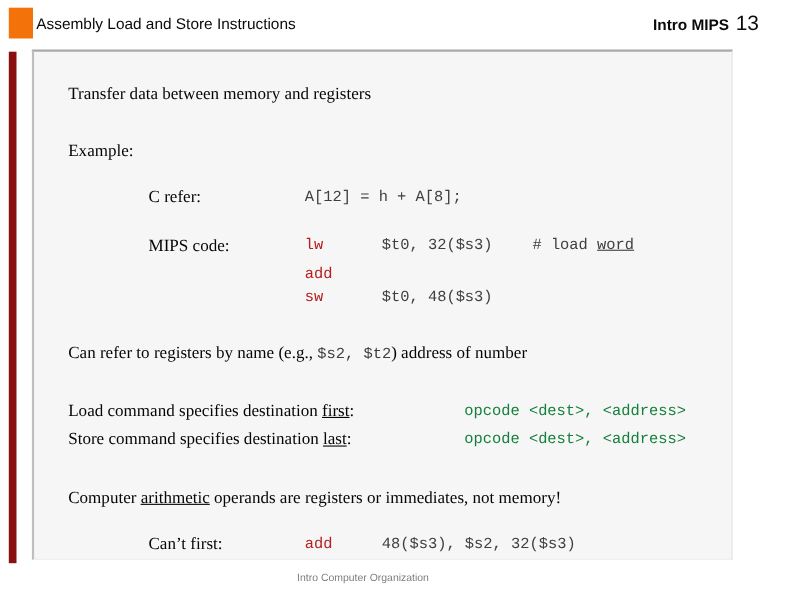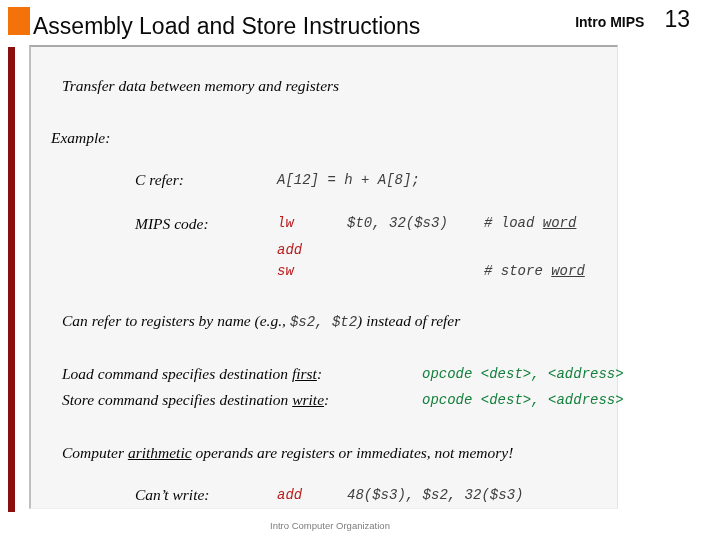--- a/index.html
+++ b/index.html
@@ -5,35 +5,35 @@
   html,body{margin:0;padding:0;}
   body{
     width:720px;height:540px;position:relative;background:#ffffff;
     font-family:"Liberation Serif", serif;overflow:hidden;
   }
   
   .accent-square{position:absolute;left:8px;top:7px;width:22px;height:28px;background:#f4720a;}
   .side-bar{position:absolute;left:8px;top:47px;width:7px;height:465px;background:#8a1010;}
   .slide-title{
     position:absolute;left:33px;top:13px;
-    font-family:"Liberation Sans", sans-serif;font-size:23px;color:#0a0a0a;white-space:nowrap;
+    font-family:"Liberation Sans", sans-serif;font-size:14px;color:#0a0a0a;white-space:nowrap;
   }
   .header-right{
     position:absolute;right:30px;top:0;height:44px;
-    display:flex;align-items:baseline;gap:20px;
+    display:flex;align-items:baseline;gap:6px;
     font-family:"Liberation Sans", sans-serif;color:#0a0a0a;
   }
   .course-tag{font-size:14px;font-weight:bold;line-height:44px;}
-  .page-number{font-size:23px;}
+  .page-number{font-size:19px;}
   
   .content-box{
-    position:absolute;left:29px;top:45px;width:589px;height:464px;
+    position:absolute;left:29px;top:45px;width:637px;height:464px;
     background:#f6f6f6;box-sizing:border-box;
     border-top:2px solid #a9a9a9;border-left:2px solid #bfbfbf;
-    border-right:1px solid #e3e3e3;border-bottom:1px solid #efefef;font-style:italic;
+    border-right:1px solid #e3e3e3;border-bottom:1px solid #efefef;
   }
   .row{position:absolute;white-space:pre;}
   .serif{font-family:"Liberation Serif", serif;font-size:15.5px;color:#050505;}
   .mono{font-family:"Liberation Mono","DejaVu Sans Mono", monospace;font-size:14px;color:#3f3f3f;}
   .mn{color:#b91c1c;}
   .syntax{color:#15803d;}
   .u{text-decoration:underline;}
   .col-label{left:104px;}
   .col-code{left:246px;}
   .col-ops{left:316px;}
@@ -54,58 +54,58 @@
 <div class="slide-title">Assembly Load and Store Instructions</div>
 <div class="header-right">
   <span class="course-tag">Intro MIPS</span>
   <span class="page-number">13</span>
 </div>
 
 <div class="content-box">
 
   <div class="row serif" style="left:31px;top:30px">Transfer data between memory and registers</div>
 
-  <div class="row serif" style="left:20px;top:82px">Example:</div>
+  <div class="row serif" style="left:31px;top:82px">Example:</div>
 
   <div class="codeline" style="top:124px">
     <span class="abs serif col-label">C refer:</span>
     <span class="abs mono col-code" style="top:1px">A[12] = h + A[8];</span>
   </div>
 
   <div class="codeline" style="top:168px">
     <span class="abs serif col-label">MIPS code:</span>
     <span class="abs mono mn col-code">lw</span>
     <span class="abs mono col-ops">$t0, 32($s3)</span>
     <span class="abs mono col-cmt"><span># load </span><span class="u">word</span></span>
   </div>
 
   <div class="codeline" style="top:195px">
     <span class="abs mono mn col-code">add</span>
   </div>
 
   <div class="codeline" style="top:216px">
     <span class="abs mono mn col-code">sw</span>
-    <span class="abs mono col-cmt"><span># store </span><span class="u">word</span></span>
+    <span class="abs mono col-ops">$t0, 48($s3)</span>
   </div>
 
-  <div class="row serif" style="left:31px;top:265px"><span>Can refer to registers by name (e.g., </span><span class="mono">$s2, $t2</span><span>) instead of refer</span></div>
+  <div class="row serif" style="left:31px;top:265px"><span>Can refer to registers by name (e.g., </span><span class="mono">$s2, $t2</span><span>) address of number</span></div>
 
   <div class="codeline" style="top:318px">
     <span class="abs serif" style="left:31px"><span>Load command specifies destination </span><span class="u">first</span><span>:</span></span>
     <span class="abs mono syntax" style="left:391px;top:1px">opcode &lt;dest&gt;, &lt;address&gt;</span>
   </div>
 
   <div class="codeline" style="top:344px">
-    <span class="abs serif" style="left:31px"><span>Store command specifies destination </span><span class="u">write</span><span>:</span></span>
+    <span class="abs serif" style="left:31px"><span>Store command specifies destination </span><span class="u">last</span><span>:</span></span>
     <span class="abs mono syntax" style="left:391px;top:1px">opcode &lt;dest&gt;, &lt;address&gt;</span>
   </div>
 
   <div class="row serif" style="left:31px;top:397px"><span>Computer </span><span class="u">arithmetic</span><span> operands are registers or immediates, not memory!</span></div>
 
   <div class="codeline" style="top:439px">
-    <span class="abs serif col-label">Can’t write:</span>
+    <span class="abs serif col-label">Can’t first:</span>
     <span class="abs mono mn col-code" style="top:1px">add</span>
     <span class="abs mono col-ops" style="top:1px">48($s3), $s2, 32($s3)</span>
   </div>
 
 </div>
 
 <div class="slide-footer">Intro Computer Organization</div>
 
 </body></html>

